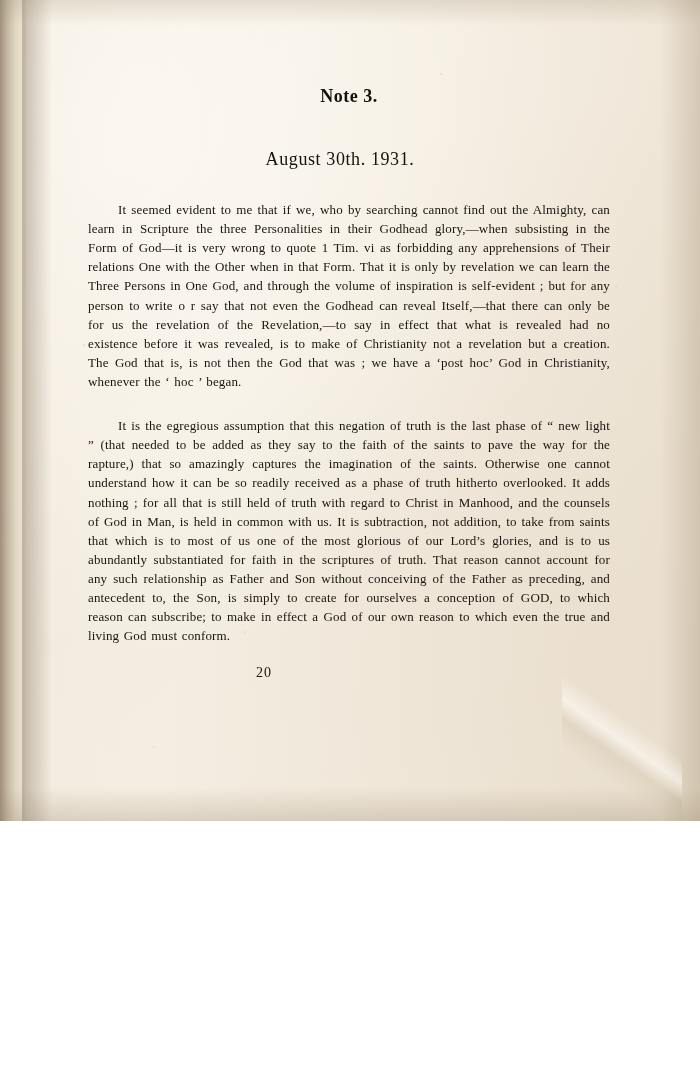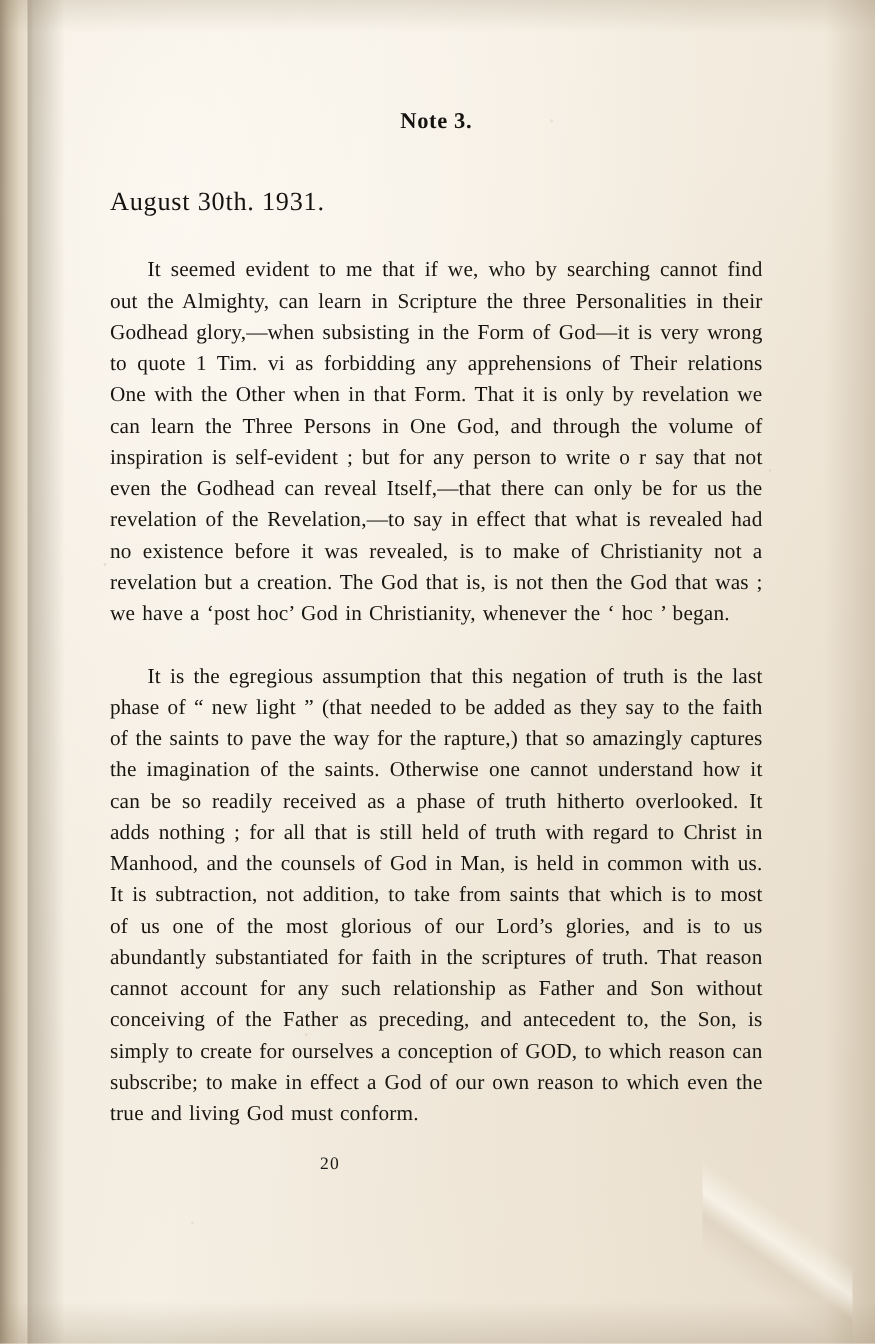--- a/index.html
+++ b/index.html
@@ -10,21 +10,21 @@
   body {
     width: 700px;
     height: 1075px;
     overflow: hidden;
     font-family: "Liberation Serif", serif;
   }
 
   #page {
     position: relative;
     width: 700px;
-    height: 1075px;
+    height: 821px;
     background: #f3ece1;
     background-image:
       radial-gradient(ellipse at 20% 15%, rgba(255,252,246,0.75) 0%, rgba(255,252,246,0) 55%),
       radial-gradient(ellipse at 85% 80%, rgba(231,219,201,0.55) 0%, rgba(231,219,201,0) 60%),
       linear-gradient(100deg, #efe6d8 0%, #f5efe4 35%, #f2eadd 70%, #eae0cf 100%);
     box-sizing: border-box;
     padding-left: 19px;
   }
 
   
@@ -91,30 +91,30 @@
   .note-title {
     text-align: center;
     font-size: 18px;
     letter-spacing: 0.5px;
     color: #14130f;
     margin-top: 86px;
     font-weight: 700;
   }
 
   .date-line {
-    text-align: left;
-    font-size: 21px;
+    text-align: center;
+    font-size: 18px;
     color: #14130f;
     margin-top: 42px;
     padding-right: 18px;
     letter-spacing: 0.6px;
   }
 
   .para {
-    font-size: 17px;
+    font-size: 13px;
     line-height: 1.47;
     color: #17150f;
     text-align: justify;
     text-justify: inter-word;
     letter-spacing: 0.15px;
     word-spacing: 1.2px;
   }
 
   #para-1 { margin-top: 30px; text-indent: 30px; }
   #para-2 { margin-top: 25px; text-indent: 30px; }

